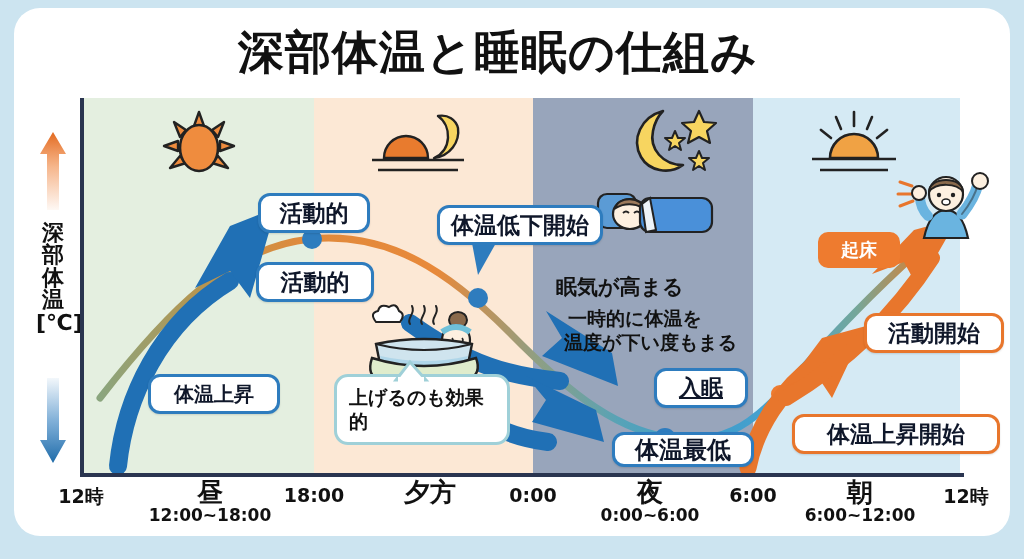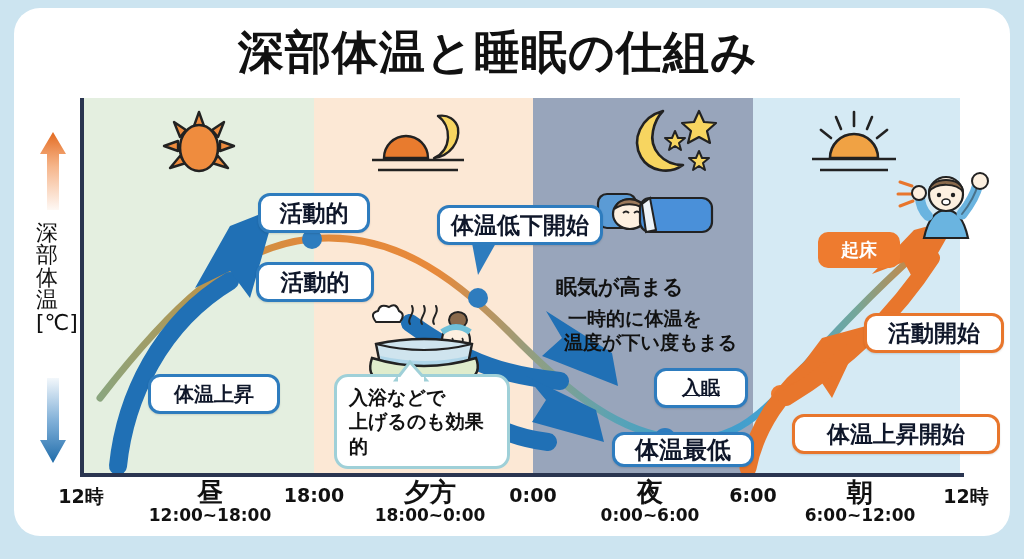--- a/index.html
+++ b/index.html
@@ -30,22 +30,22 @@
     position: absolute; left: 80px; top: 98px; width: 4px; height: 379px;
     background: #2a3550;
   }
   .axis-bottom {
     position: absolute; left: 80px; top: 473px; width: 884px; height: 4px;
     background: #2a3550;
   }
   
   #ylabel {
     position: absolute; left: 36px; top: 222px; width: 34px;
-    font-size: 22px; font-weight: normal; color: #111;
-    line-height: 1.02; text-align: left; word-break: break-all;
+    font-size: 22px; font-weight: bold; color: #111;
+    line-height: 1.02; text-align: center; word-break: break-all;
   }
   .yarrow { position: absolute; left: 40px; width: 26px; }
   .yarrow svg { display: block; }
   
   .xtick {
     position: absolute; font-weight: bold; color: #111; text-align: center;
     white-space: nowrap;
   }
   .xtick-time { font-size: 19px; top: 484px; }
   .xtick-period { top: 478px; }
@@ -269,32 +269,31 @@
 
   <div class="callout" style="left:256px; top:262px; width:118px; height:40px; font-size:23px;">活動的</div>
 
   <div class="callout" style="left:437px; top:205px; width:166px; height:40px; font-size:23px;">体温低下開始</div>
   <svg style="position:absolute;left:470px;top:243px;" width="30" height="34" viewBox="0 0 30 34">
     <path d="M2 0 L26 0 L8 32 Z" fill="#2e7cbe"></path>
   </svg>
 
   <div class="callout" style="left:148px; top:374px; width:132px; height:40px; font-size:20px;">体温上昇</div>
 
-  <div class="callout" style="left:654px; top:368px; width:94px; height:40px; font-size:19px;text-decoration:underline;">入眠</div>
+  <div class="callout" style="left:654px; top:368px; width:94px; height:40px; font-size:22px;text-decoration:underline;">入眠</div>
 
   <div class="callout" style="left:612px; top:432px; width:142px; height:35px; font-size:24px;">体温最低</div>
 
   <div class="badge" style="left:818px; top:232px; width:82px; height:36px; font-size:18px;">起床</div>
 
   <div class="callout orange" style="left:864px; top:313px; width:140px; height:40px; font-size:23px;">活動開始</div>
 
   <div class="callout orange" style="left:792px; top:414px; width:208px; height:40px; font-size:23px;">体温上昇開始</div>
 
   <div class="bubble" style="left:334px; top:374px; width:176px; font-size:19px;">
-    <div>入浴などで</div>
     <div>上げるのも効果的</div>
   </div>
   <svg style="position:absolute;left:392px;top:360px;" width="40" height="22" viewBox="0 0 40 22">
     <path d="M4 20 L18 2 L34 20 Z" fill="#fff" stroke="#9fd0d8" stroke-width="3"></path>
     <rect x="6" y="17" width="26" height="6" fill="#fff"></rect>
   </svg>
 
   <div class="freetext" style="left:556px; top:274px; font-size:21px;">眠気が高まる</div>
   <div class="freetext" style="left:568px; top:306px; font-size:19px;">一時的に体温を</div>
   <div class="freetext" style="left:564px; top:330px; font-size:19px;">温度が下い度もまる</div>
@@ -304,21 +303,20 @@
   <div class="xtick xtick-time" style="left:497px; width:72px;">0:00</div>
   <div class="xtick xtick-time" style="left:717px; width:72px;">6:00</div>
   <div class="xtick xtick-time" style="left:930px; width:72px;">12時</div>
 
   <div class="xtick xtick-period" style="left:120px; width:180px;">
     <span class="big">昼</span>
     <span class="rng">12:00~18:00</span>
   </div>
   <div class="xtick xtick-period" style="left:340px; width:180px;">
     <span class="big">夕方</span>
-    <span class="rng">18:00~0:00</span>
   </div>
   <div class="xtick xtick-period" style="left:560px; width:180px;">
     <span class="big">夜</span>
     <span class="rng">0:00~6:00</span>
   </div>
   <div class="xtick xtick-period" style="left:770px; width:180px;">
     <span class="big">朝</span>
     <span class="rng">6:00~12:00</span>
   </div>
 </div>

